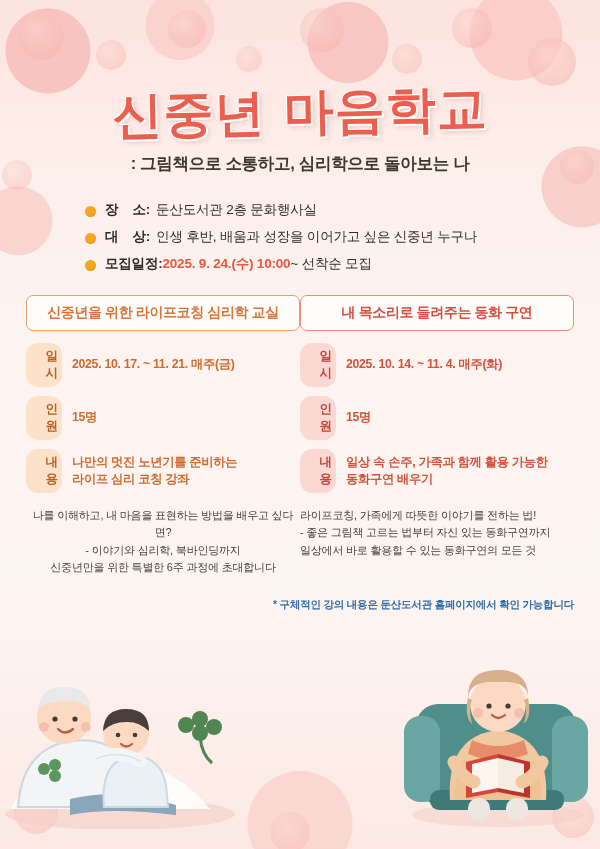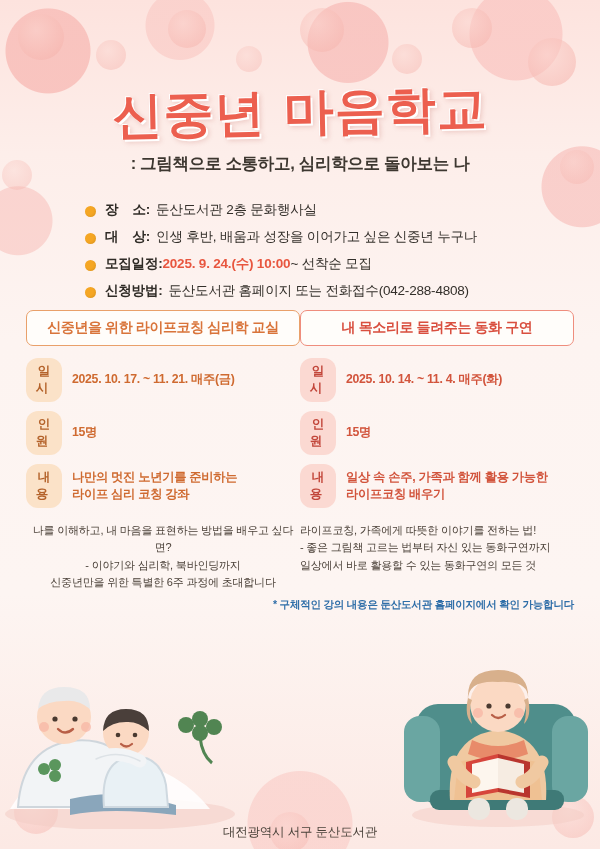--- a/index.html
+++ b/index.html
@@ -94,21 +94,21 @@
   }
   .hl {
     color: #e8563f;
     font-weight: bold;
   }
 
   
   .panels {
     display: flex;
     gap: 0;
-    margin: 10px 26px 0 26px;
+    margin: 22px 26px 0 26px;
   }
   .panel {
     flex: 1;
     position: relative;
   }
   .panel-head {
     border-radius: 7px;
     text-align: center;
     font-size: 14px;
     font-weight: bold;
@@ -124,21 +124,21 @@
     margin-top: 12px;
   }
   .row {
     display: flex;
     align-items: center;
     margin-bottom: 9px;
   }
   .tag {
     flex: none;
     width: 36px;
-    text-align: center;
+    text-align: right;
     font-size: 12.5px;
     font-weight: bold;
     padding: 5px 0;
     border-radius: 12px;
     letter-spacing: 4px;
     text-indent: 4px;
   }
   .panel-a .tag { background: #fbe2c8; color: #b4622a; }
   .panel-b .tag { background: #fbd9d2; color: #c2463a; }
   .row-text {
@@ -230,25 +230,20 @@
       <span class="bullet"></span>
       <span class="info-label">대    상:</span>
       <span class="info-value" style="margin-left:6px">인생 후반, 배움과 성장을 이어가고 싶은 신중년 누구나</span>
     </div>
     <div class="info-row">
       <span class="bullet"></span>
       <span class="info-label">모집일정:</span>
       <span class="hl" style="margin-left:0">2025. 9. 24.(수) 10:00</span>
       <span class="info-value"> ~ 선착순 모집</span>
     </div>
-    <div class="info-row">
-      <span class="bullet"></span>
-      <span class="info-label">신청방법:</span>
-      <span class="info-value" style="margin-left:6px">둔산도서관 홈페이지 또는 전화접수(042-288-4808)</span>
-    </div>
   </div>
 
   <div class="panels">
 
     <div class="panel panel-a">
       <div class="panel-head">신중년을 위한 라이프코칭 심리학 교실</div>
       <div class="rows">
         <div class="row">
           <span class="tag">일 시</span>
           <span class="row-text">2025. 10. 17. ~ 11. 21. 매주(금)</span>
@@ -275,21 +270,21 @@
           <span class="tag">일 시</span>
           <span class="row-text">2025. 10. 14. ~ 11. 4. 매주(화)</span>
         </div>
         <div class="row">
           <span class="tag">인 원</span>
           <span class="row-text">15명</span>
         </div>
         <div class="row">
           <span class="tag">내 용</span>
           <span class="row-text" style="white-space:pre-line">일상 속 손주, 가족과 함께 활용 가능한
-라이프코칭 배우기</span>
+동화구연 배우기</span>
         </div>
       </div>
       <div class="note note-b" style="white-space:pre-line">라이프코칭, 가족에게 따뜻한 이야기를 전하는 법!
 - 좋은 그림책 고르는 법부터 자신 있는 동화구연까지
 일상에서 바로 활용할 수 있는 동화구연의 모든 것</div>
     </div>
 
   </div>
 
   <div class="footnote">* 구체적인 강의 내용은 둔산도서관 홈페이지에서 확인 가능합니다</div>
@@ -362,14 +357,13 @@
     <path d="M70 152 L96 146 L96 176 L70 181 Z" fill="#fdf6ee"></path>
     <path d="M122 152 L96 146 L96 176 L122 181 Z" fill="#f6ece2"></path>
 
     <path d="M52 150 Q60 166 72 170" stroke="#f0c9a1" stroke-width="13" fill="none" stroke-linecap="round"></path>
     <path d="M140 150 Q132 166 120 170" stroke="#f0c9a1" stroke-width="13" fill="none" stroke-linecap="round"></path>
 
     <rect x="66" y="186" width="22" height="22" rx="10" fill="#ece7e0"></rect>
     <rect x="104" y="186" width="22" height="22" rx="10" fill="#ece7e0"></rect>
   </svg>
 
-  <div class="footer">대전광역시 서구 둔산도서관</div>
 </div>
 
 </body></html>

